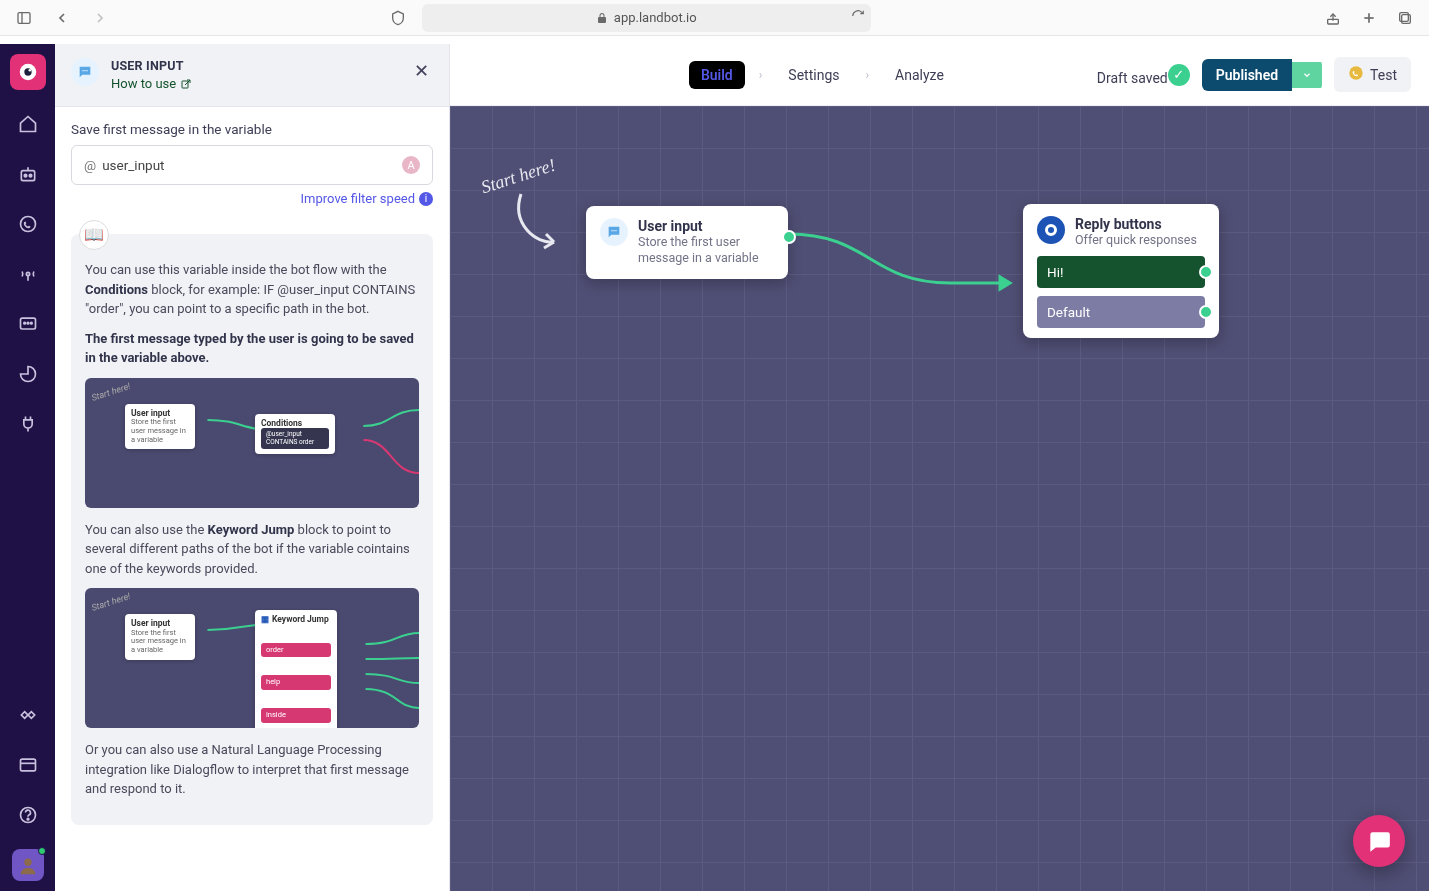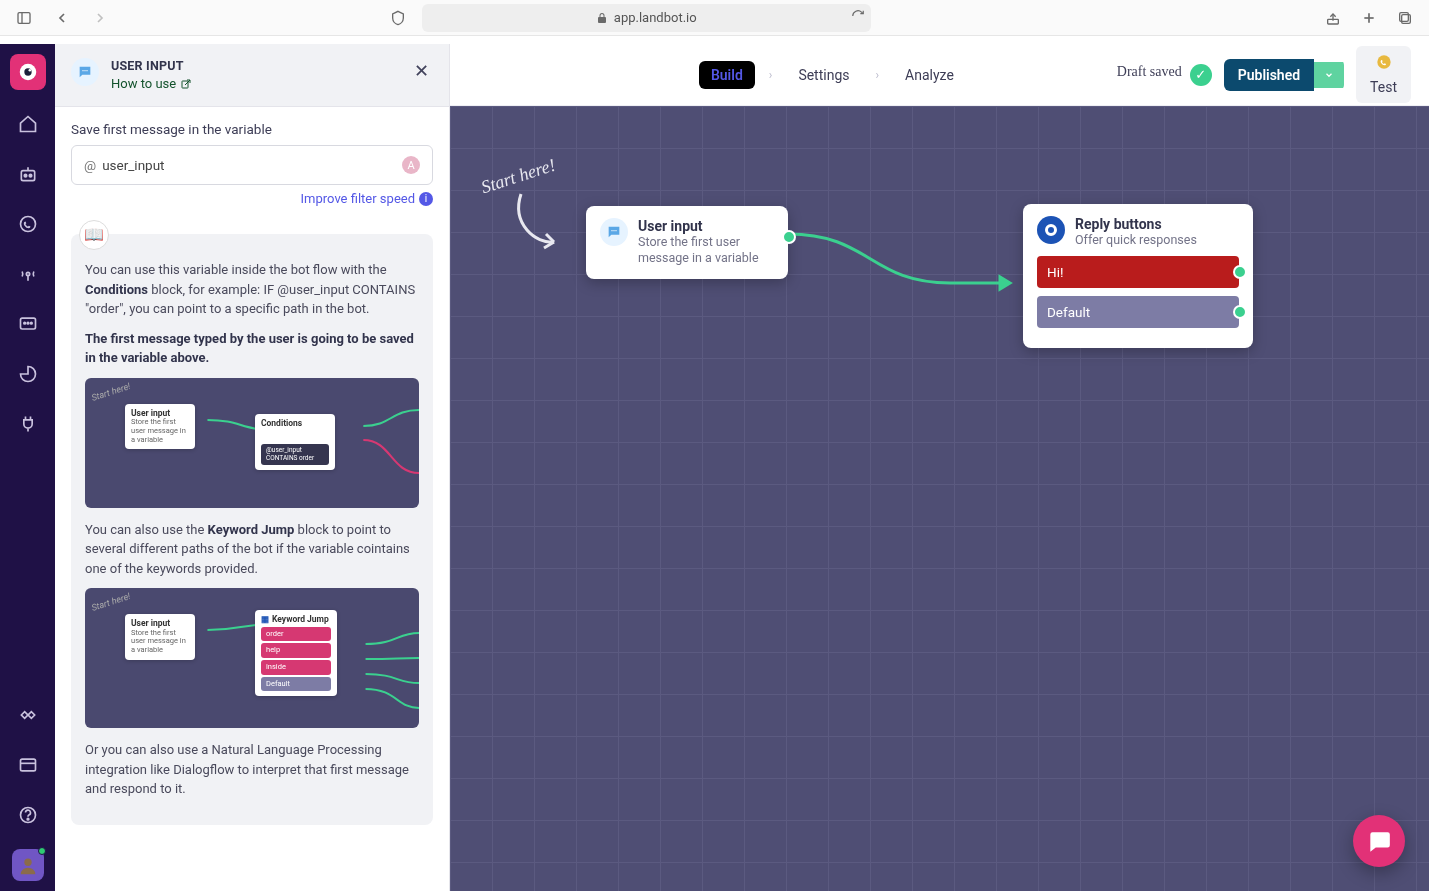--- a/index.html
+++ b/index.html
@@ -44,39 +44,39 @@
 
   .help-card { margin-top:28px; background:#f1f2f5; border-radius:8px; padding:26px 14px 16px; position:relative; font-size:13px; color:#4a4a5c; line-height:1.5; }
   .help-card .book-icon { position:absolute; top:-14px; left:8px; width:30px; height:30px; background:#fff; border:1px solid #ddd; border-radius:50%; display:flex; align-items:center; justify-content:center; font-size:16px; }
   .help-card p { margin-bottom:10px; }
   .help-card strong { color:#32344c; }
   .thumb { background:#4a496f; border-radius:6px; height:130px; margin-bottom:12px; position:relative; overflow:hidden; padding:16px 10px 10px; }
   .thumb .start-here-mini { position:absolute; top:8px; left:6px; color:#aaa; font-style:italic; font-size:9px; transform:rotate(-18deg); }
   .thumb .mini-node { position:absolute; background:#fff; border-radius:4px; font-size:8px; padding:5px 6px; color:#333; line-height:1.15; box-shadow:0 1px 4px rgba(0,0,0,.2); }
   .thumb .mini-node .mt { font-weight:700; font-size:8.5px; }
   .thumb .mini-node .ms { color:#666; font-size:7.5px; }
-  .thumb .mini-pill { border-radius:3px; font-size:7.5px; padding:3px 5px; margin-top:2px; color:#fff; }
+  .thumb .mini-pill { border-radius:3px; font-size:7.5px; padding:3px 5px; margin-top:18px; color:#fff; }
   .thumb .pill-red { background:#d63872; }
   .thumb .pill-grey { background:#7d7ca5; }
   .thumb svg.conn { position:absolute; top:0; left:0; width:100%; height:100%; pointer-events:none; }
 
   
   .main { flex:1; display:flex; flex-direction:column; position:relative; }
   .canvas-header { height:62px; display:flex; align-items:center; justify-content:space-between; padding:0 18px; background:#fff; z-index:5; border-bottom:1px solid #efeff4; }
   .tabs { display:flex; align-items:center; gap:14px; margin-left:auto; margin-right:auto; }
   .tabs .tab { font-size:14px; color:#3d3d56; padding:6px 12px; border-radius:6px; cursor:pointer; }
   .tabs .tab.active { background:#000000; color:#5458e6; font-weight:600; }
   .tabs .chev { color:#bcbccd; font-size:12px; }
   .header-right { display:flex; align-items:center; gap:12px; }
-  .draft-saved { display:flex; align-items:flex-start; gap:8px; font-size:14px; color:#3d3d56;font-family:Liberation Serif, serif; }
+  .draft-saved { display:flex; align-items:flex-end; font-size:14px; color:#3d3d56; }
   .check-circle { width:22px; height:22px; border-radius:50%; background:#3bd08f; display:flex; align-items:center; justify-content:center; color:#fff; font-size:13px; }
   .publish-btn { display:flex; align-items:center; border-radius:6px; overflow:hidden; }
   .publish-btn .lbl { background:#0c4a6e; color:#fff; font-size:14px; font-weight:600; padding:8px 14px; }
   .publish-btn .dd { background:#5fd3a0; color:#fff; padding:8px 10px; display:flex; align-items:center; }
-  .test-btn { background:#f1f2f5; border-radius:6px; padding:8px 14px; font-size:14px; color:#3d3d56; display:flex; align-items:center; gap:6px; cursor:pointer;flex-direction:column; }
+  .test-btn { background:#f1f2f5; border-radius:6px; padding:8px 14px; font-size:14px; color:#3d3d56; display:flex; align-items:center; gap:6px; cursor:pointer; }
   .test-btn .wa { color:#e8b93f; font-size:14px; }
 
   .canvas { flex:1; background:#4f4e74; position:relative; overflow:hidden;
     background-image:
       linear-gradient(#5b5a80 1px, transparent 1px),
       linear-gradient(90deg, #5b5a80 1px, transparent 1px);
     background-size: 42px 42px;
   }
   .start-here { position:absolute; top:60px; left:30px; color:#e8e8f0; font-family:"Comic Sans MS",cursive; font-size:18px; transform:rotate(-18deg); font-style:italic; }
   .start-arrow { position:absolute; top:78px; left:56px; color:#e8e8f0; }
@@ -85,25 +85,25 @@
   .node .node-head { display:flex; gap:10px; }
   .node .node-icon { width:28px; height:28px; border-radius:50%; flex-shrink:0; display:flex; align-items:center; justify-content:center; font-size:14px; }
   .node .node-title { font-weight:700; color:#32344c; font-size:14px; }
   .node .node-sub { color:#737388; font-size:12.5px; line-height:1.3; }
   .node .port-out { position:absolute; right:-8px; width:14px; height:14px; border-radius:50%; background:#3bd08f; border:2px solid #fff; }
 
   .node1 { top:100px; left:136px; width:202px; }
   .node1 .node-icon { background:#e6f3ff; color:#5aa7e6; }
   .node1 .port-out { top:24px; }
 
-  .node2 { top:98px; left:573px; width:230px; padding-bottom:20px; }
+  .node2 { top:98px; left:573px; width:196px; padding-bottom:10px; }
   .node2 .node-icon { background:#1c53b5; color:#fff; display:flex; align-items:center; justify-content:center; }
   .node2 .node-icon .ring { width:12px; height:12px; border:3px solid #fff; border-radius:50%; }
   .reply-row { margin-top:8px; border-radius:4px; padding:8px 10px; color:#fff; font-size:13.5px; position:relative; }
-  .reply-row.hi { background:#b91c1c; }
+  .reply-row.hi { background:#14532d; }
   .reply-row.def { background:#7d7ca5; }
   .reply-row .port-out { top:50%; transform:translateY(-50%); }
 
   svg.connection { position:absolute; top:0; left:0; width:100%; height:100%; pointer-events:none; }
   .connection path { stroke:#3bd08f; stroke-width:3; fill:none; }
   .connection .arrowhead { fill:#3bd08f; }
 
   
   .intercom { position:absolute; bottom:24px; right:24px; width:52px; height:52px; border-radius:50%; background:#e23177; display:flex; align-items:center; justify-content:center; color:#fff; box-shadow:0 6px 18px rgba(0,0,0,.3); cursor:pointer; }
   .intercom svg { width:26px; height:26px; }
@@ -302,21 +302,21 @@
             <path d="M110 42 C140 42 140 52 170 52" stroke="#3bd08f" stroke-width="2" fill="none"></path>
             <path d="M250 48 C275 48 275 32 300 32" stroke="#3bd08f" stroke-width="2" fill="none"></path>
             <path d="M250 62 C275 62 275 95 300 95" stroke="#d63872" stroke-width="2" fill="none"></path>
           </svg>
           <div class="mini-node" style="top:26px; left:40px; width:70px;">
             <div class="mt">User input</div>
             <div class="ms">Store the first user message in a variable</div>
           </div>
           <div class="mini-node" style="top:36px; left:170px; width:80px;">
             <div class="mt">Conditions</div>
-            <div class="mini-pill" style="background:#35354f; margin-top:16px; font-size:6.5px;">@user_input CONTAINS order</div>
+            <div class="mini-pill" style="background:#35354f; margin-top:0; font-size:6.5px;">@user_input CONTAINS order</div>
           </div>
         </div>
 
         <p>
           <span>You can also use the </span><strong>Keyword Jump</strong><span> block to point to several different paths of the bot if the variable cointains one of the keywords provided.</span>
         </p>
 
         <div class="thumb" style="height:140px;">
           <span class="start-here-mini">Start here!</span>
           <svg class="conn" viewBox="0 0 300 140" preserveAspectRatio="none">

